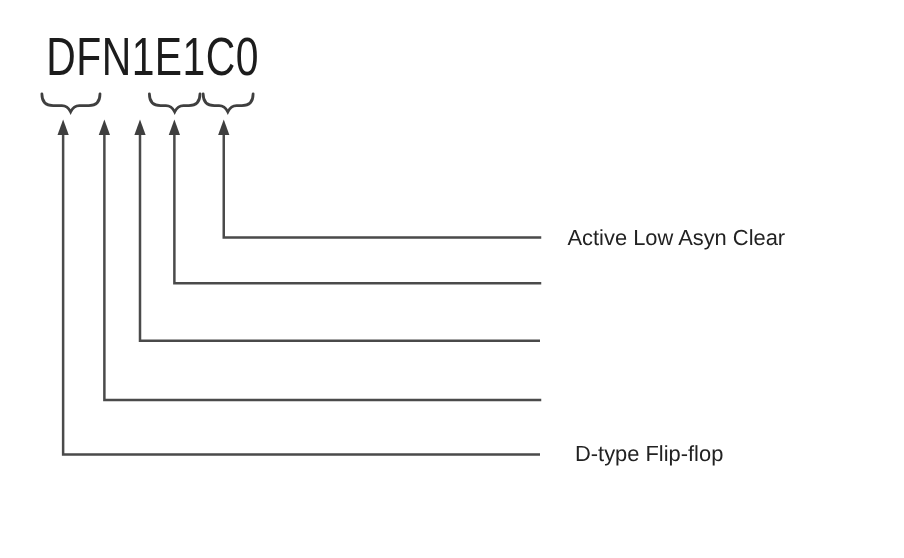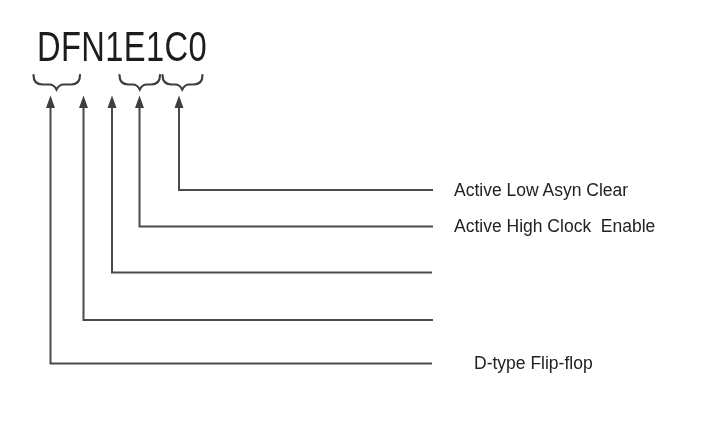--- a/index.html
+++ b/index.html
@@ -65,19 +65,18 @@
       <polygon points="50.5,95.5 46,108 55,108"></polygon>
       <polygon points="83.5,95.5 79,108 88,108"></polygon>
       <polygon points="112,95.5 107.5,108 116.5,108"></polygon>
       <polygon points="139.5,95.5 135,108 144,108"></polygon>
       <polygon points="179,95.5 174.5,108 183.5,108"></polygon>
     </g>
   </svg>
 
   <div class="callout-label" style="left:454px; top:179px;">Active Low Asyn Clear</div>
 
-  <div class="callout-label" style="left:454px; top:215px;">Active High Clock  Enable</div>
 
 
 
-  <div class="callout-label" style="left:460px; top:352px;margin-left:14px;">D-type Flip-flop</div>
+  <div class="callout-label" style="left:460px; top:352px;">D-type Flip-flop</div>
 
 </div>
 
 </body></html>

